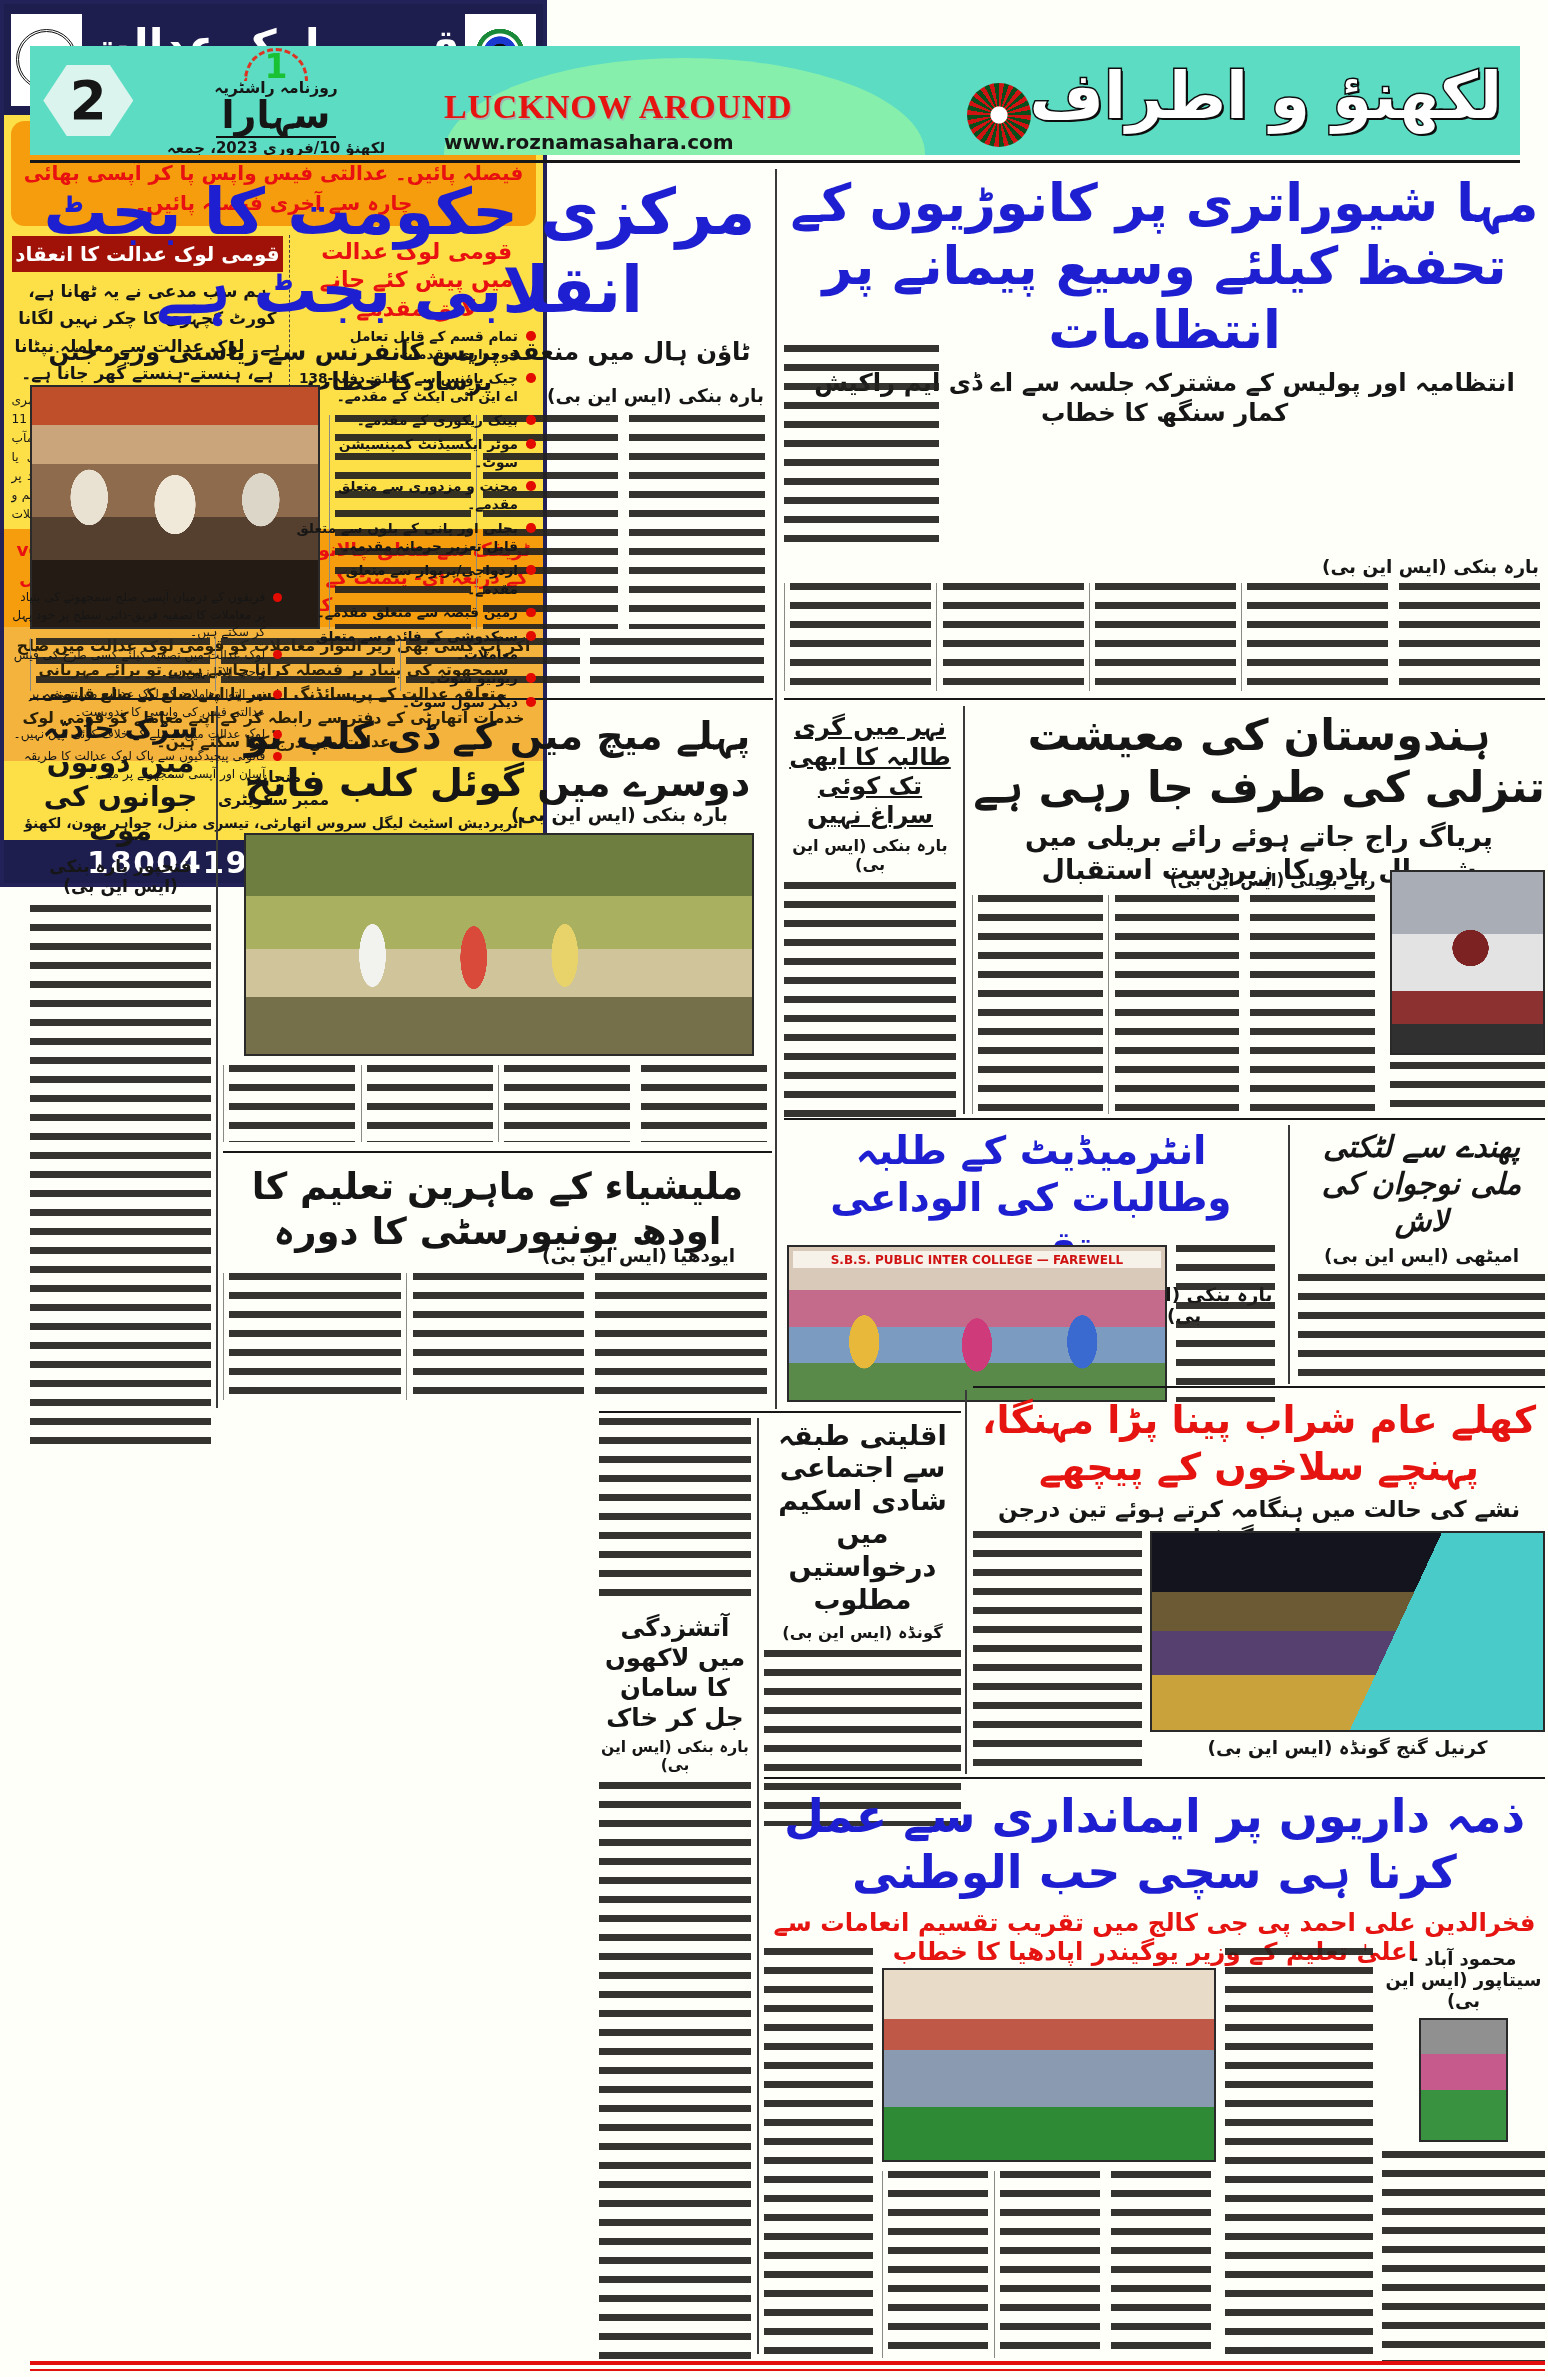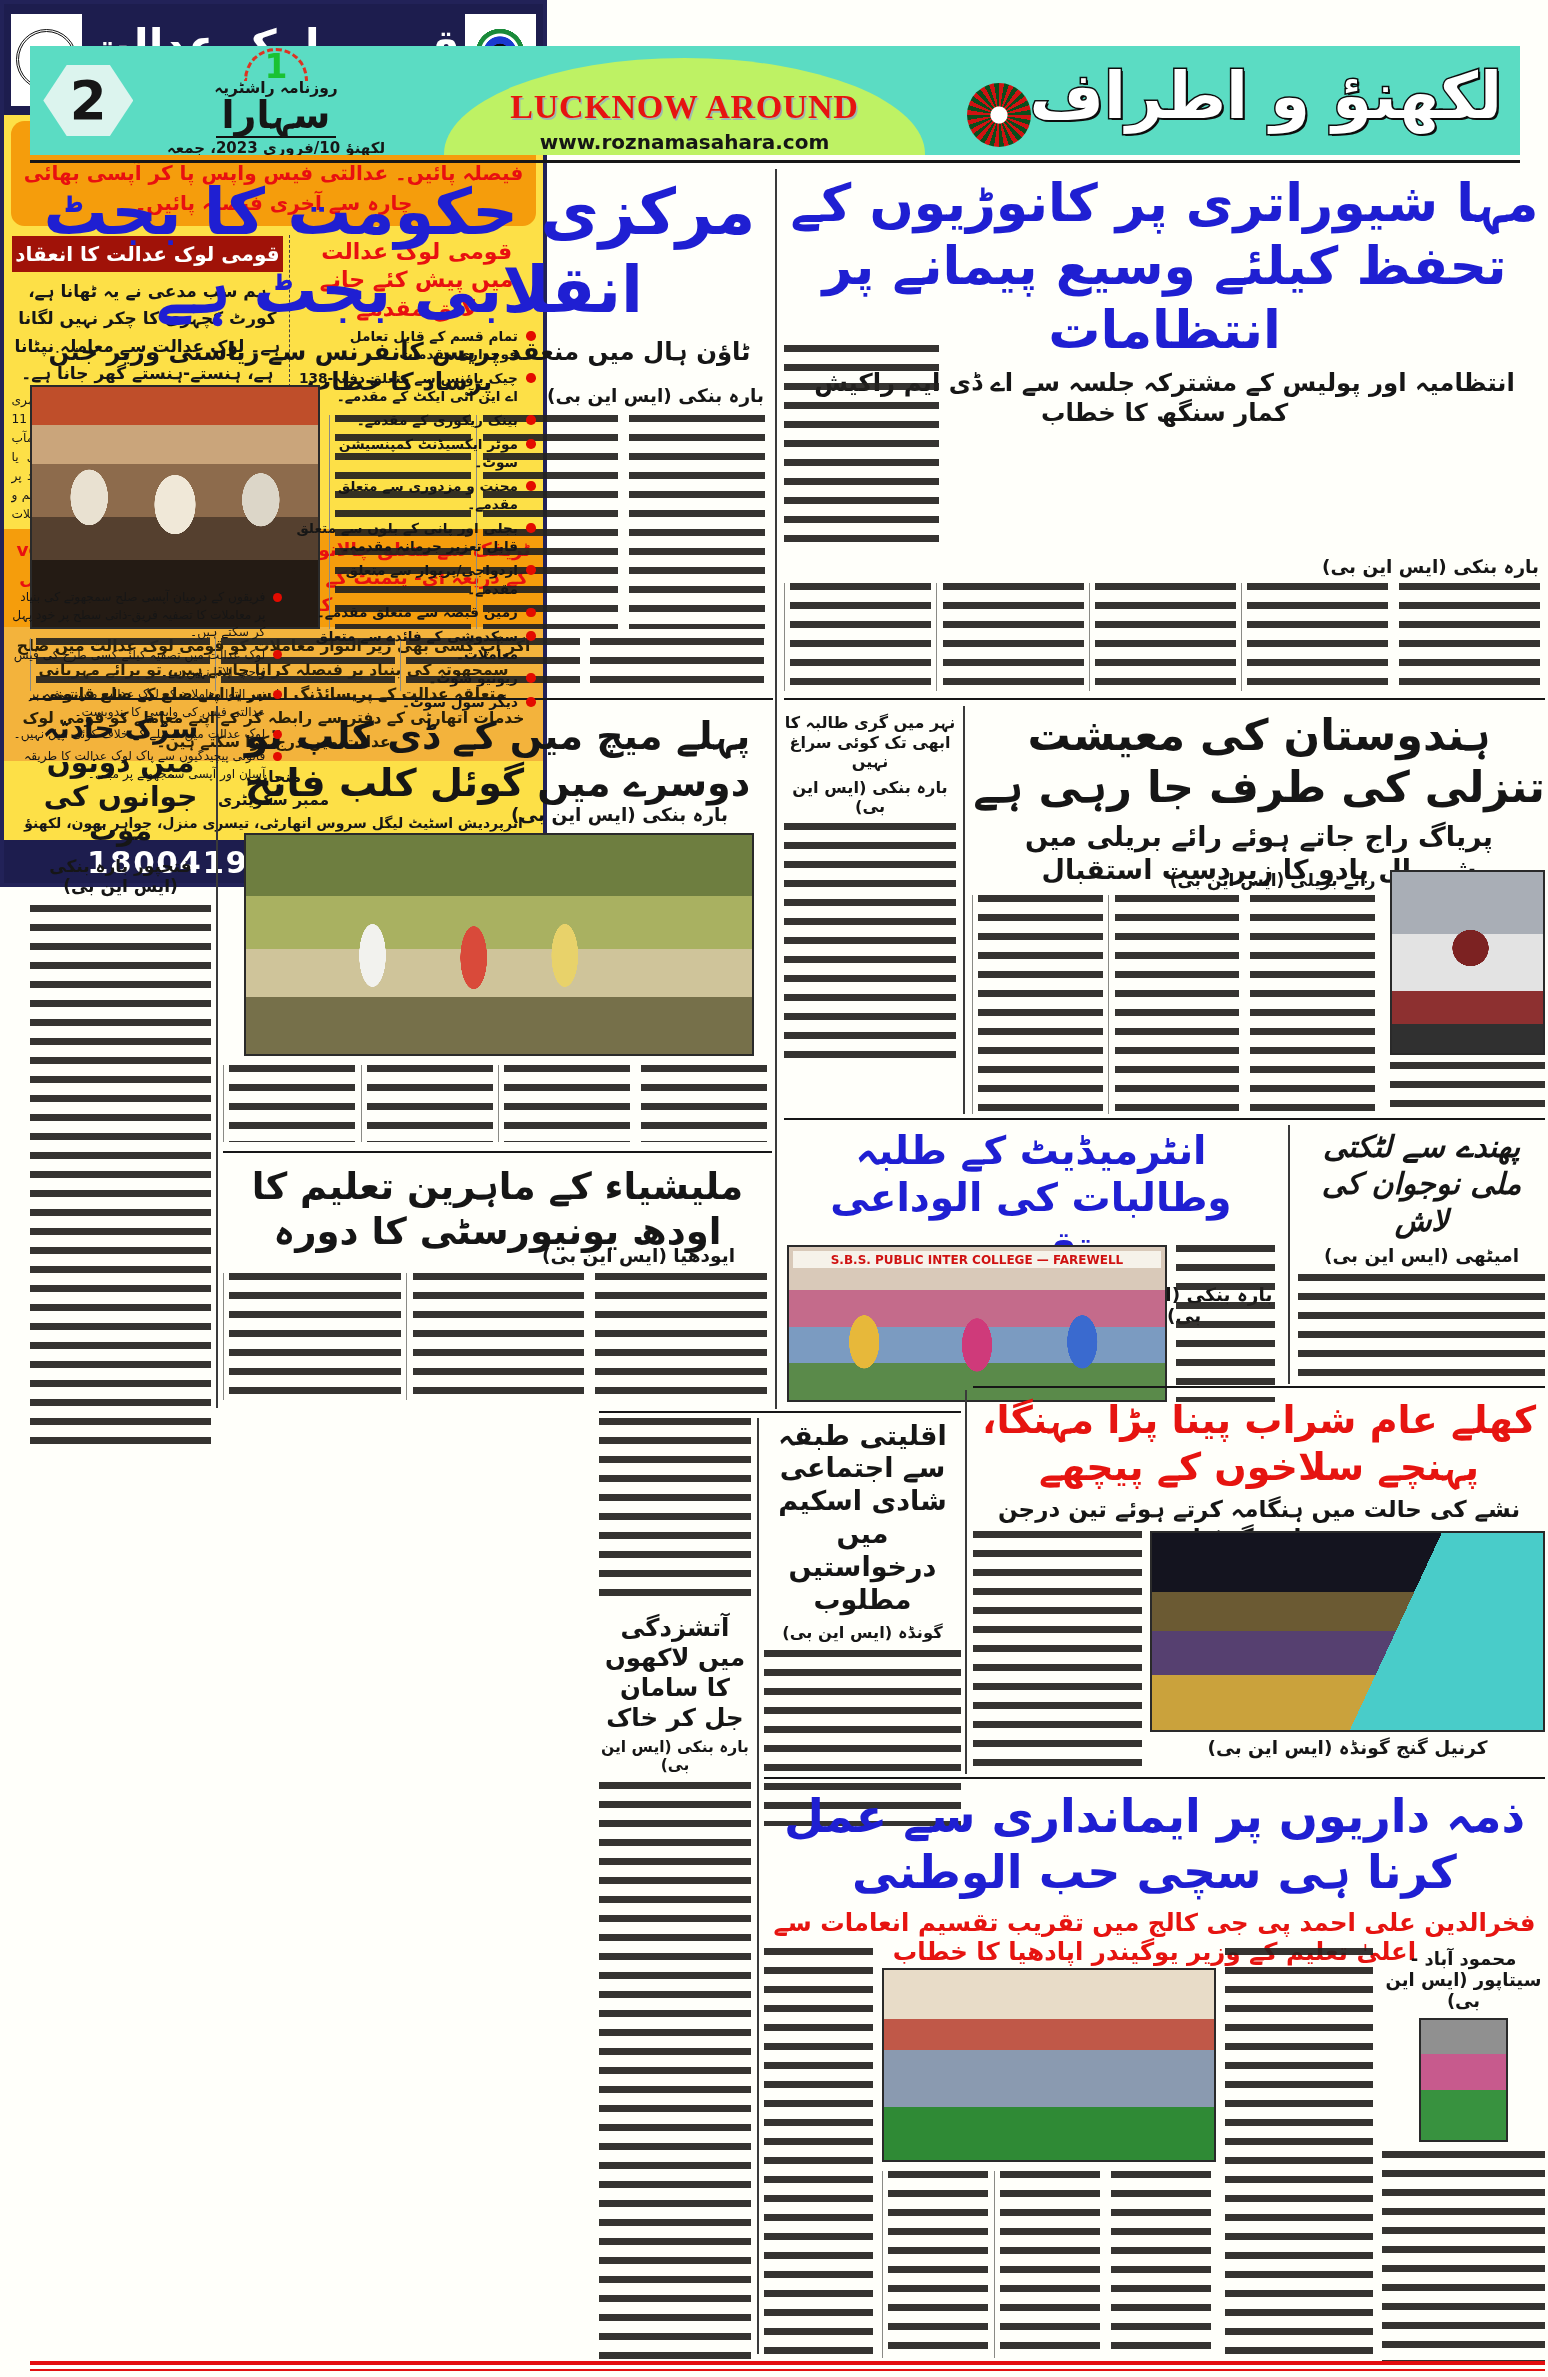--- a/index.html
+++ b/index.html
@@ -16,21 +16,21 @@
   .cols{display:flex;flex-direction:row-reverse;}
   .cols .c{flex:1;border-left:0.7px solid #8a8a85;padding:0 5.2px;}
   .cols .c:first-child{border-left:none;}
   .cols .c .sim{width:100%;height:100%;}
   .rule{background:#171717;}
   .redrule{background:#e30f0f;}
   
   #hdr{left:30px;top:46px;width:1490px;height:109px;background:#5bdcc3;overflow:hidden;}
   .hex{clip-path:polygon(26% 0,74% 0,100% 50%,74% 100%,26% 100%,0 50%);background:#dcf4ee;
        display:flex;align-items:center;justify-content:center;font-weight:bold;}
-  .dome{background:#bef264;border-radius:50%;text-align:center;}
+  .dome{background:#86efac;border-radius:50%;}
   .burst{border-radius:50%;background:
      radial-gradient(circle at center,#ffffff 0 8.1px,transparent 9px),
      repeating-conic-gradient(#cf1212 0deg 9deg,#0c4d1c 9deg 18deg);}
   .masthead{font-weight:bold;color:#ffffff;-webkit-text-stroke:3px #0d0d0d;paint-order:stroke fill;
             text-shadow:2.2px 2.2px 0 #0d0d0d;direction:rtl;}
   
   .photo{border:2.2px solid #2a2a2a;box-sizing:border-box;overflow:hidden;}
   .ph-press{background:
      radial-gradient(ellipse 31px 46px at 20% 46%,#e9e1d1 0 60%,transparent 61%),
      radial-gradient(ellipse 34px 49px at 50% 49%,#f0e8d8 0 60%,transparent 61%),
@@ -218,21 +218,21 @@
           <div class="sim"></div>
         </div>
       <div class="c">
           <div class="sim"></div>
         </div>
     </div>
   </div>
 
   <div class="abs" style="left:784px;top:706px;width:761px;height:408px;">
     <div class="abs" style="left:0;top:0;width:172px;height:408px;">
-      <div class="hl u" style="font-size:16px;padding-top:7.4px;">نہر میں گری طالبہ کا ابھی تک کوئی سراغ نہیں</div>
+      <div class="hl u" style="font-size:24px;padding-top:7.4px;text-decoration:underline;">نہر میں گری طالبہ کا ابھی تک کوئی سراغ نہیں</div>
       <div class="byline u" style="text-align:center;margin-top:6px;font-size:16.3px;">بارہ بنکی (ایس این بی)</div>
       <div class="sim" style="margin-top:7.4px;width:100%;height:244px;"></div>
     </div>
     <div class="vline abs" style="left:179px;top:0;height:408px;"></div>
     <div class="abs" style="left:188px;top:0;width:574px;height:408px;">
       <div class="hl u" style="font-size:43px;padding-top:3px;">ہندوستان کی معیشت تنزلی کی طرف جا رہی ہے</div>
       <div class="hl u" style="font-size:27px;margin-top:7.4px;">پریاگ راج جاتے ہوئے رائے بریلی میں شیوپال یادو کا زبردست استقبال</div>
       <div class="photo ph-car abs" style="left:418px;top:164px;width:155px;height:185px;"></div>
       <div class="abs" style="left:0;top:164px;width:408px;height:244px;">
         <div class="byline u abs" style="right:4.4px;top:0;font-size:17px;">رائے بریلی (ایس این بی)</div>

